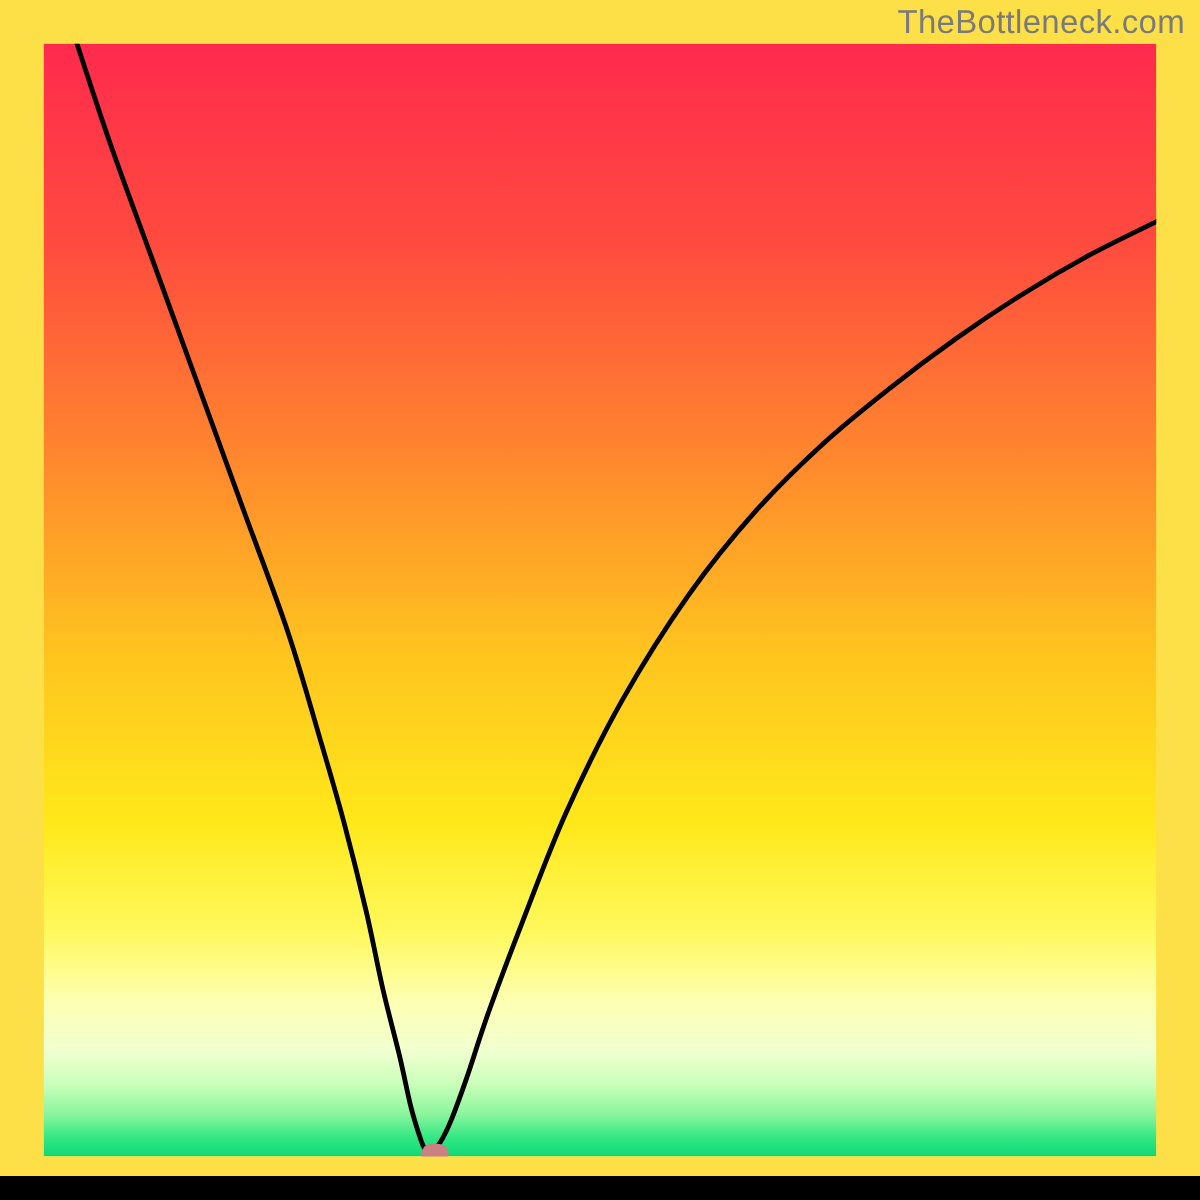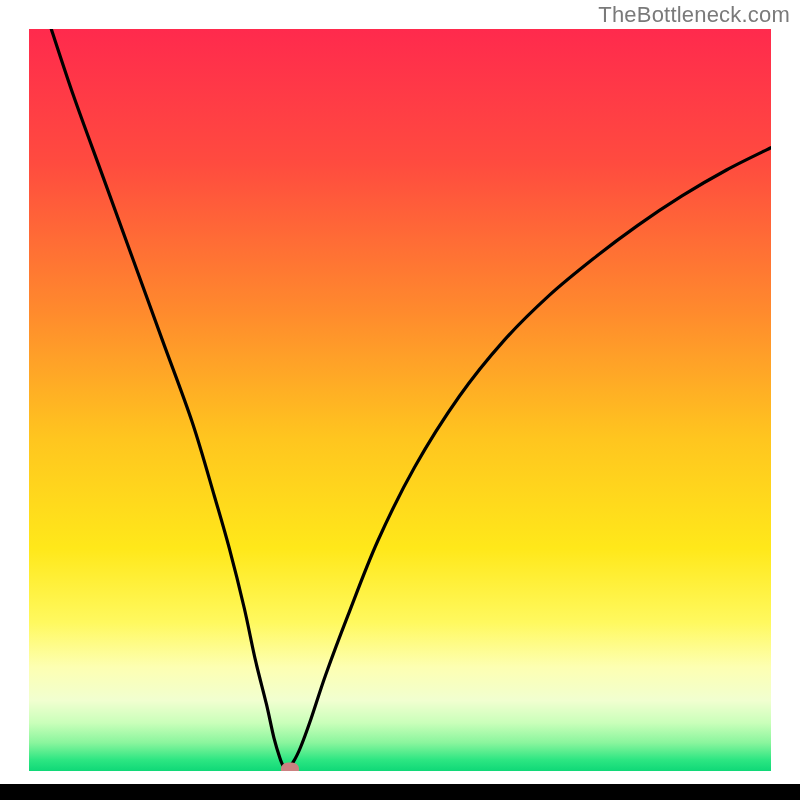--- a/index.html
+++ b/index.html
@@ -8,21 +8,21 @@
     width: 800px;
     height: 800px;
     background: #000;
     font-family: Arial, Helvetica, sans-serif;
     overflow: hidden;
   }
   .frame {
     position: relative;
     width: 800px;
     height: 784px;
-    background: #ffffff;
+    background: #fde047;
   }
   .watermark {
     position: absolute;
     top: 2px;
     right: 10px;
     color: #7a7a7a;
     font-size: 22px;
     font-weight: 400;
     letter-spacing: 0.2px;
     user-select: none;

